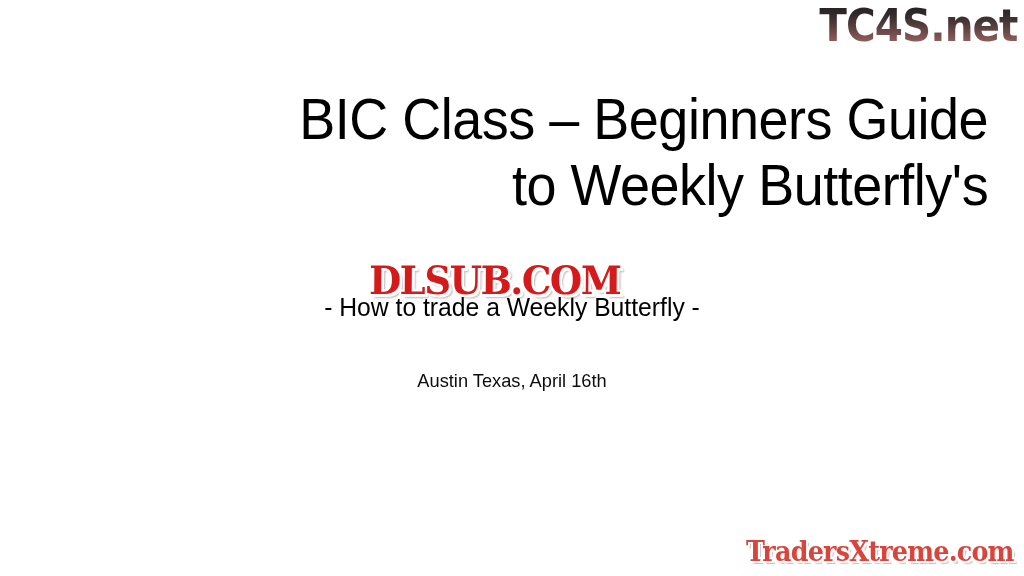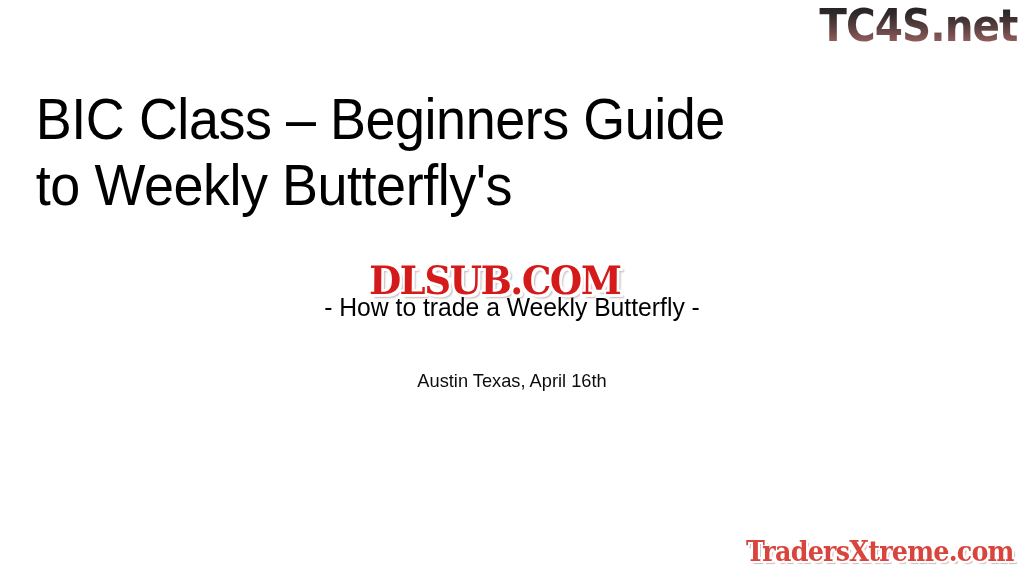--- a/index.html
+++ b/index.html
@@ -18,21 +18,21 @@
     background:#ffffff;
     font-family:"Liberation Sans", sans-serif;
   }
 
   
   .title-block {
     position:absolute;
     left:0;
     top:86px;
     width:1024px;
-    text-align:left;
+    text-align:right;
   }
   .title-line {
     display:block;
     font-family:"Liberation Sans", sans-serif;
     font-weight:300;
     font-size:58px;
     line-height:66px;
     letter-spacing:-0.5px;
     color:#000000;
     transform:scaleX(0.93);

